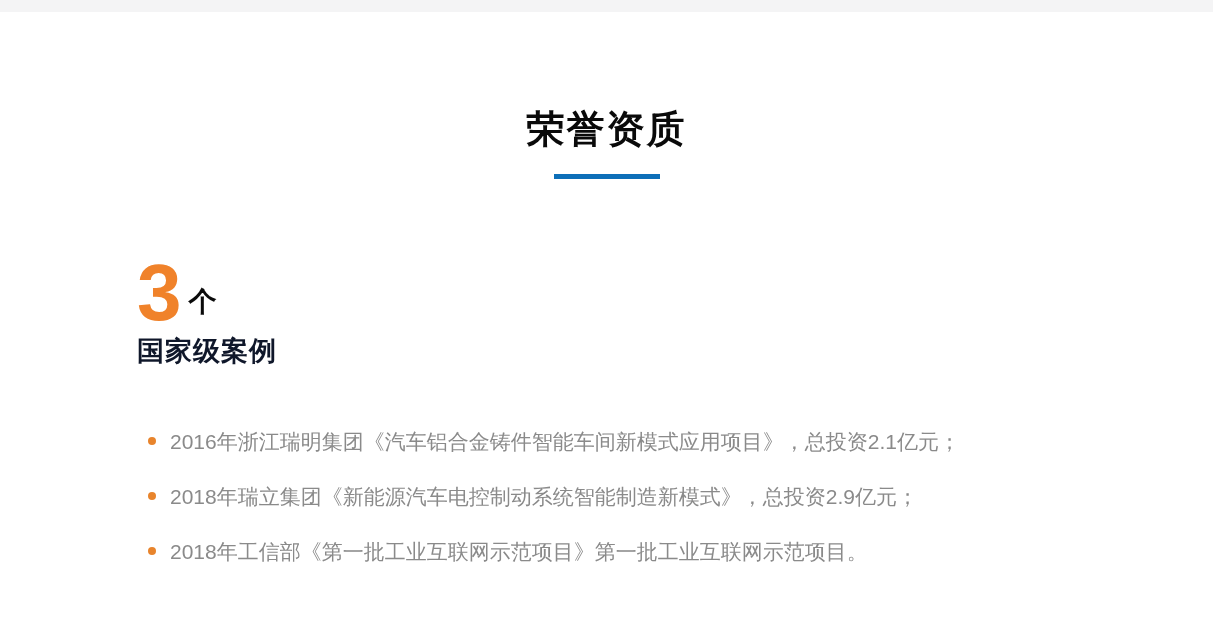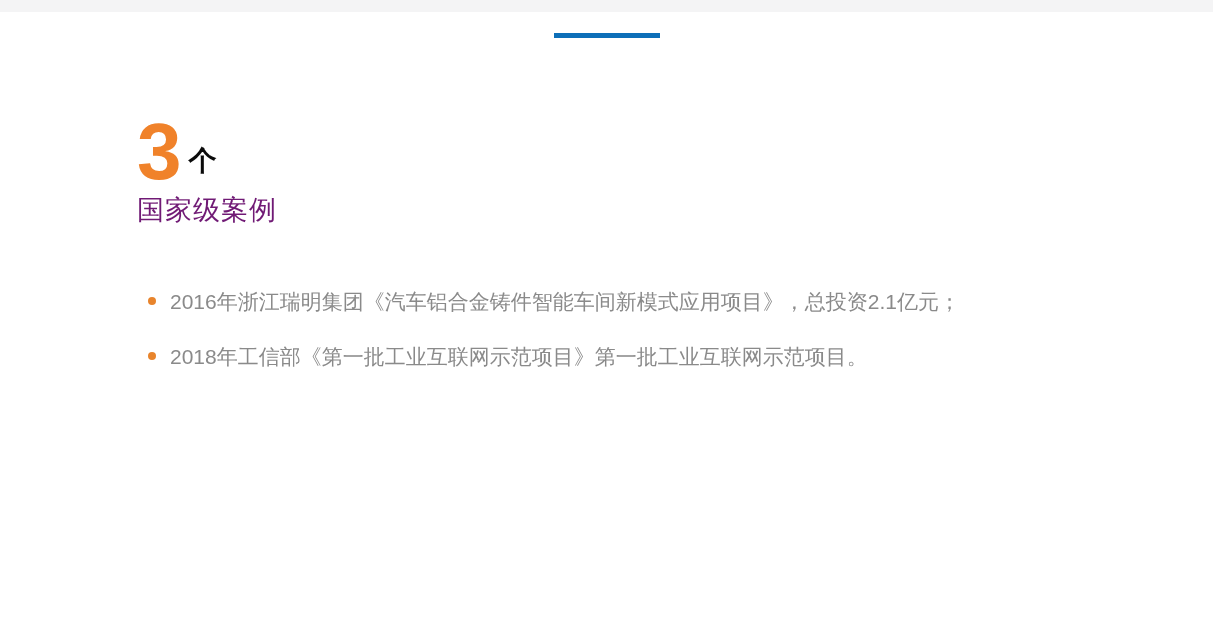--- a/index.html
+++ b/index.html
@@ -51,22 +51,22 @@
     font-size: 28px;
     font-weight: 700;
     color: #0a0a0a;
     margin-left: 7px;
     margin-bottom: 7px;
     line-height: 1;
   }
   .stat-label {
     margin-top: 14px;
     font-size: 27px;
-    font-weight: 400;
-    color: #701a75;
+    font-weight: 700;
+    color: #0f172a;
     letter-spacing: 1px;
     line-height: 1.1;
   }
   .case-list {
     list-style: none;
     margin: 62px 40px 18px 148px;
   }
   .case-item {
     display: flex;
     align-items: flex-start;
@@ -84,35 +84,40 @@
     margin: 9px 14px 0 0;
   }
 </style>
 </head>
 <body>
 
 <div class="top-strip"></div>
 
 <section class="section">
 
+  <h1 class="section-title">荣誉资质</h1>
 
   <div class="title-underline"></div>
 
   <div class="stat-block">
     <div class="stat-top">
       <span class="stat-number">3</span>
       <span class="stat-unit">个</span>
     </div>
     <div class="stat-label">国家级案例</div>
   </div>
 
   <ul class="case-list">
     <li class="case-item">
       <span class="bullet-dot"></span>
       <span>2016年浙江瑞明集团《汽车铝合金铸件智能车间新模式应用项目》，总投资2.1亿元；</span>
     </li>
     <li class="case-item">
       <span class="bullet-dot"></span>
+      <span>2018年瑞立集团《新能源汽车电控制动系统智能制造新模式》，总投资2.9亿元；</span>
+    </li>
+    <li class="case-item">
+      <span class="bullet-dot"></span>
       <span>2018年工信部《第一批工业互联网示范项目》第一批工业互联网示范项目。</span>
     </li>
   </ul>
 
 </section>
 
 </body></html>

